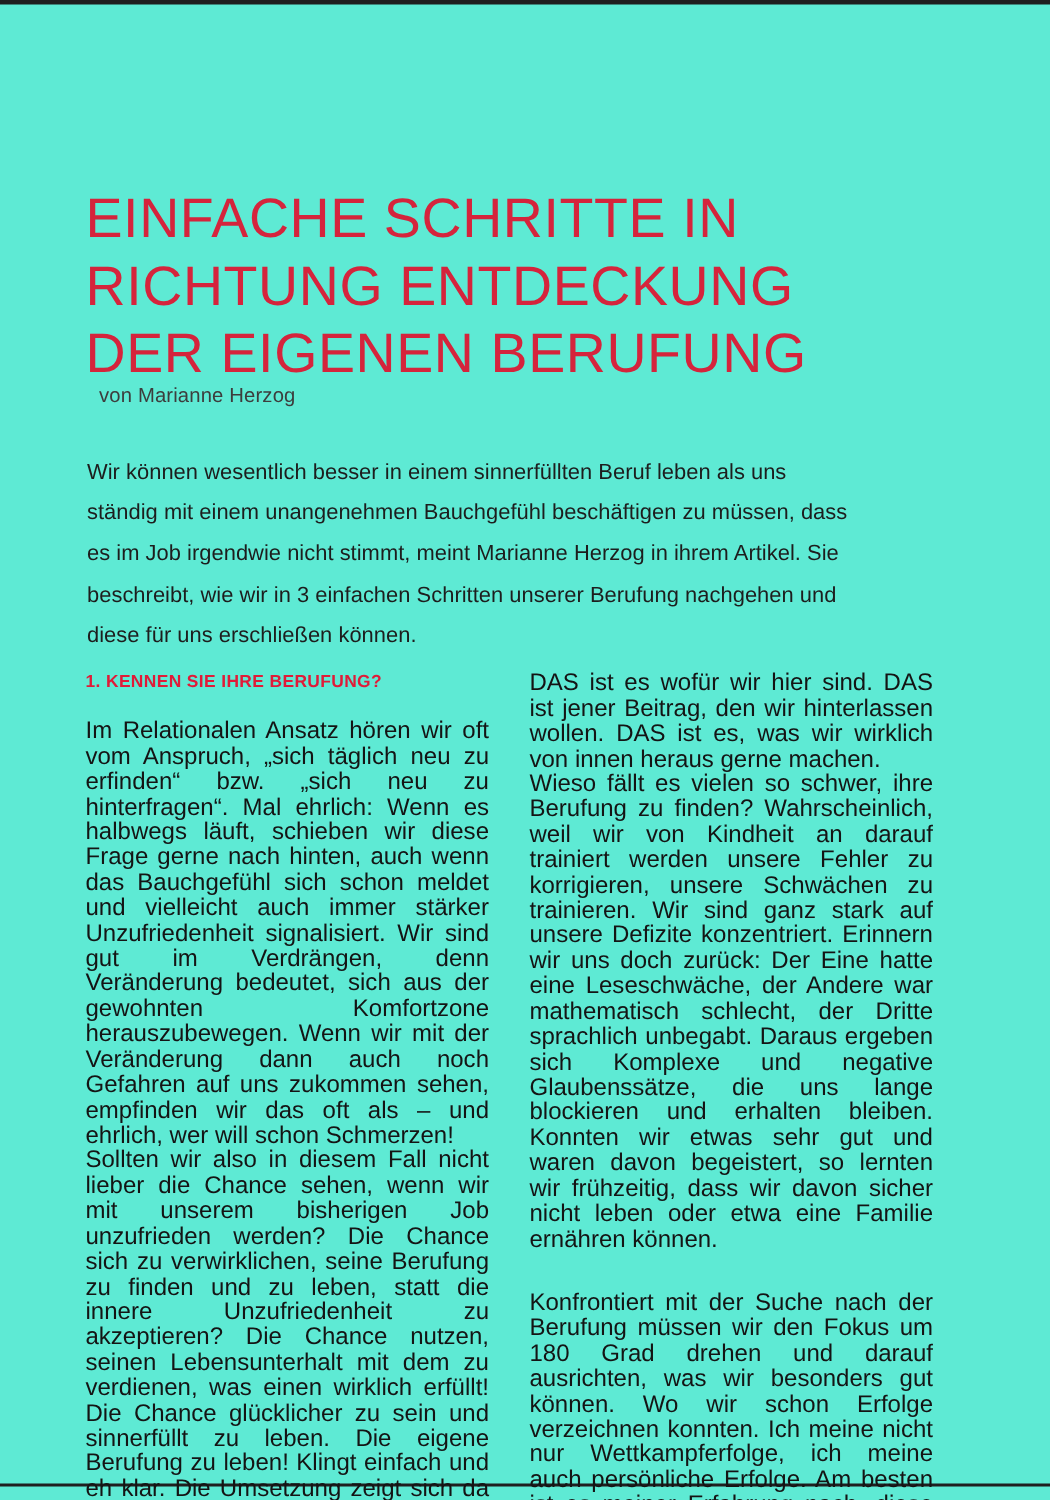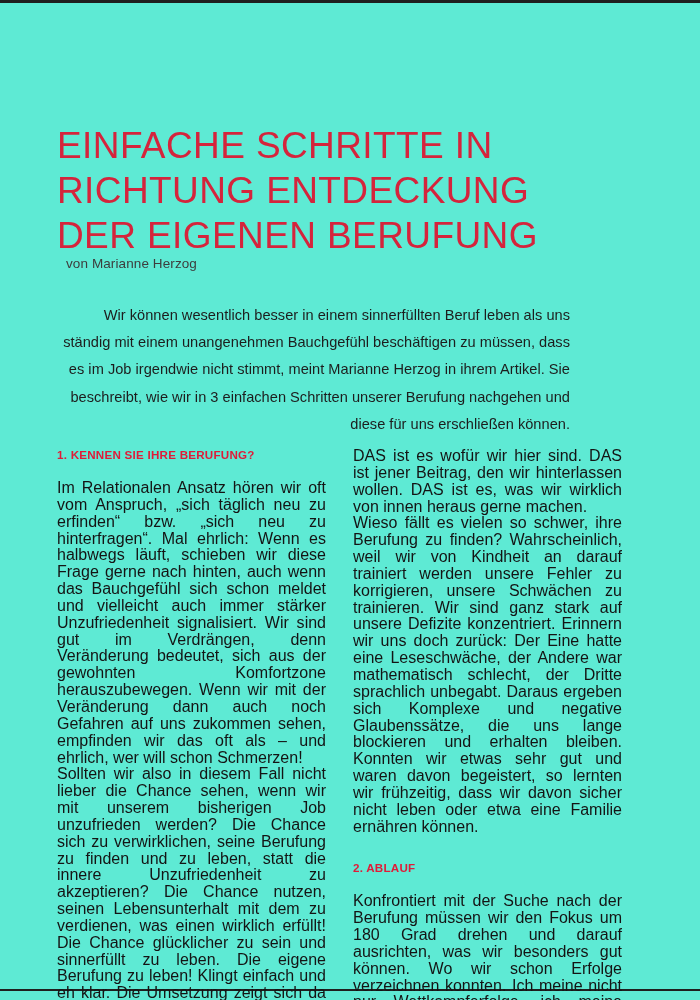--- a/index.html
+++ b/index.html
@@ -69,21 +69,21 @@
   .intro {
     position: absolute;
     left: 1px;
     top: 302px;
     width: 512px;
     font-size: 14.6px;
     line-height: 27.2px;
     color: #1d1d1d;
     font-weight: 400;
     letter-spacing: 0.02px;
-    text-align: right;
+    text-align: left;
   }
 
   
   .columns {
     position: absolute;
     left: 0;
     top: 448px;
     width: 566px;
     display: flex;
     gap: 27px;
@@ -144,20 +144,19 @@
         <div class="section-head">1. KENNEN SIE IHRE BERUFUNG?</div>
         <p class="body-text">Im Relationalen Ansatz hören wir oft vom Anspruch, „sich täglich neu zu erfinden“ bzw. „sich neu zu hinterfragen“. Mal ehrlich: Wenn es halbwegs läuft, schieben wir diese Frage gerne nach hinten, auch wenn das Bauchgefühl sich schon meldet und vielleicht auch immer stärker Unzufriedenheit signalisiert. Wir sind gut im Verdrängen, denn Veränderung bedeutet, sich aus der gewohnten Komfortzone herauszubewegen. Wenn wir mit der Veränderung dann auch noch Gefahren auf uns zukommen sehen, empfinden wir das oft als – und ehrlich, wer will schon Schmerzen!
 Sollten wir also in diesem Fall nicht lieber die Chance sehen, wenn wir mit unserem bisherigen Job unzufrieden werden? Die Chance sich zu verwirklichen, seine Berufung zu finden und zu leben, statt die innere Unzufriedenheit zu akzeptieren? Die Chance nutzen, seinen Lebensunterhalt mit dem zu verdienen, was einen wirklich erfüllt! Die Chance glücklicher zu sein und sinnerfüllt zu leben. Die eigene Berufung zu leben! Klingt einfach und eh klar. Die Umsetzung zeigt sich da bereits schwieriger und fängt schon mit der Frage nach der eigenen Berufung an.
 Ich denke, die wenigsten kennen ihre Berufung. Es gibt wohl viele Dinge, die wir gerne tun – aber die Berufung erkennen wir daran, dass wir wissen,</p>
       </div>
 
       <div class="col col-right">
         <p class="body-text">DAS ist es wofür wir hier sind. DAS ist jener Beitrag, den wir hinterlassen wollen. DAS ist es, was wir wirklich von innen heraus gerne machen.
 Wieso fällt es vielen so schwer, ihre Berufung zu finden? Wahrscheinlich, weil wir von Kindheit an darauf trainiert werden unsere Fehler zu korrigieren, unsere Schwächen zu trainieren. Wir sind ganz stark auf unsere Defizite konzentriert. Erinnern wir uns doch zurück: Der Eine hatte eine Leseschwäche, der Andere war mathematisch schlecht, der Dritte sprachlich unbegabt. Daraus ergeben sich Komplexe und negative Glaubenssätze, die uns lange blockieren und erhalten bleiben. Konnten wir etwas sehr gut und waren davon begeistert, so lernten wir frühzeitig, dass wir davon sicher nicht leben oder etwa eine Familie ernähren können.</p>
         <div class="block-gap"></div>
-        <div class="section-head spaced-above">2. ABLAUF</div>
         <p class="body-text">Konfrontiert mit der Suche nach der Berufung müssen wir den Fokus um 180 Grad drehen und darauf ausrichten, was wir besonders gut können. Wo wir schon Erfolge verzeichnen konnten. Ich meine nicht nur Wettkampferfolge, ich meine auch persönliche Erfolge. Am besten ist es meiner Erfahrung nach, diese auf ein Blatt Papier zu bringen und zu kategorisieren.</p>
       </div>
 
     </div>
 
   </div>
 </div>
 
 </body></html>

